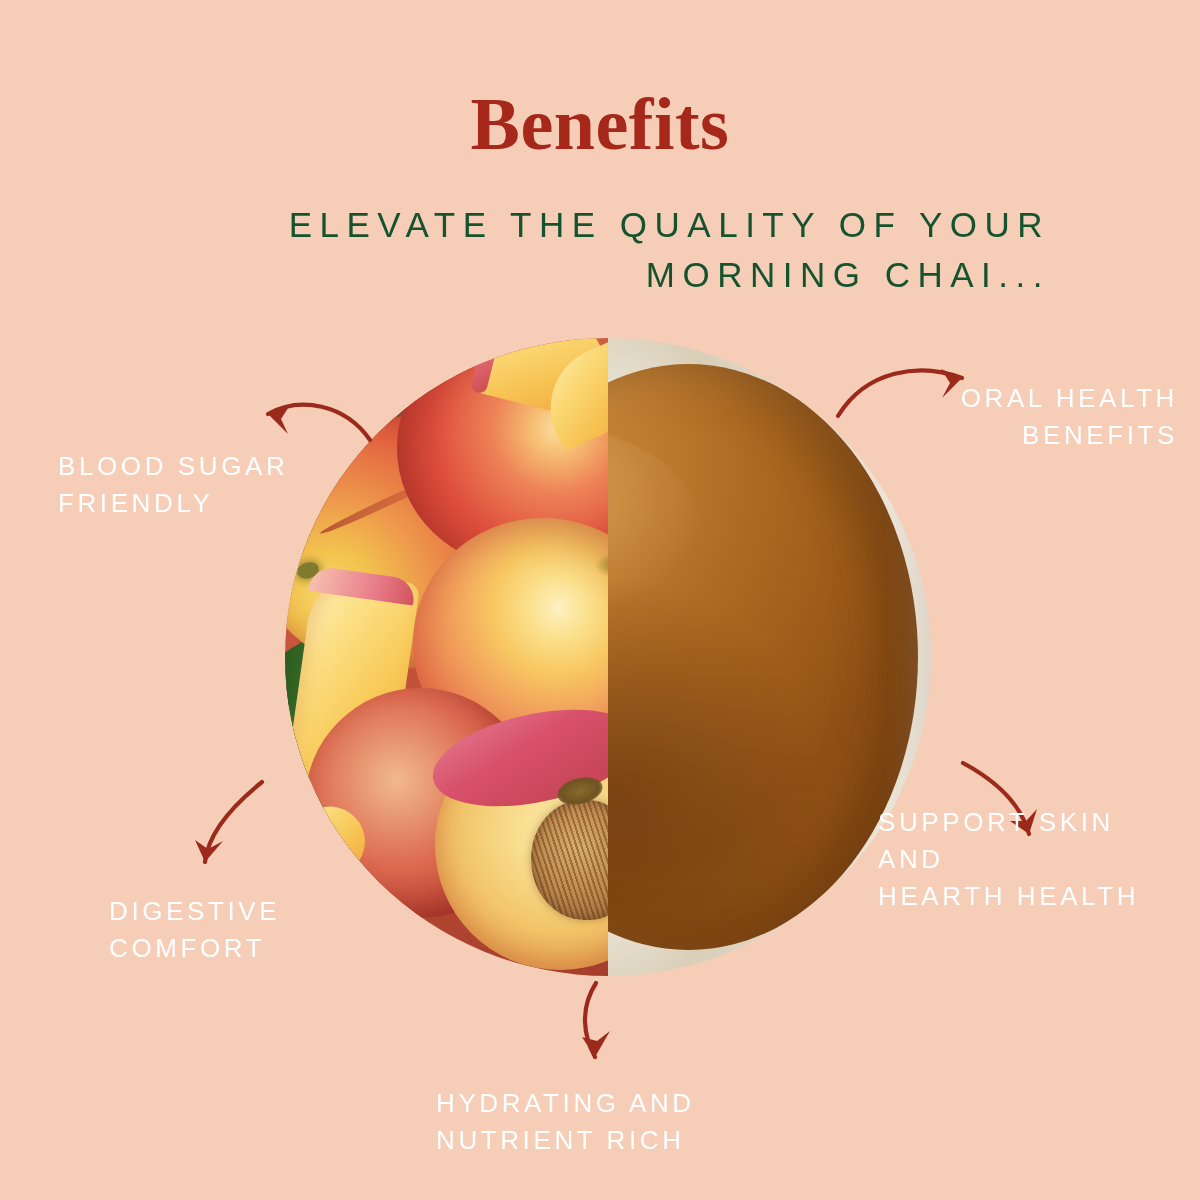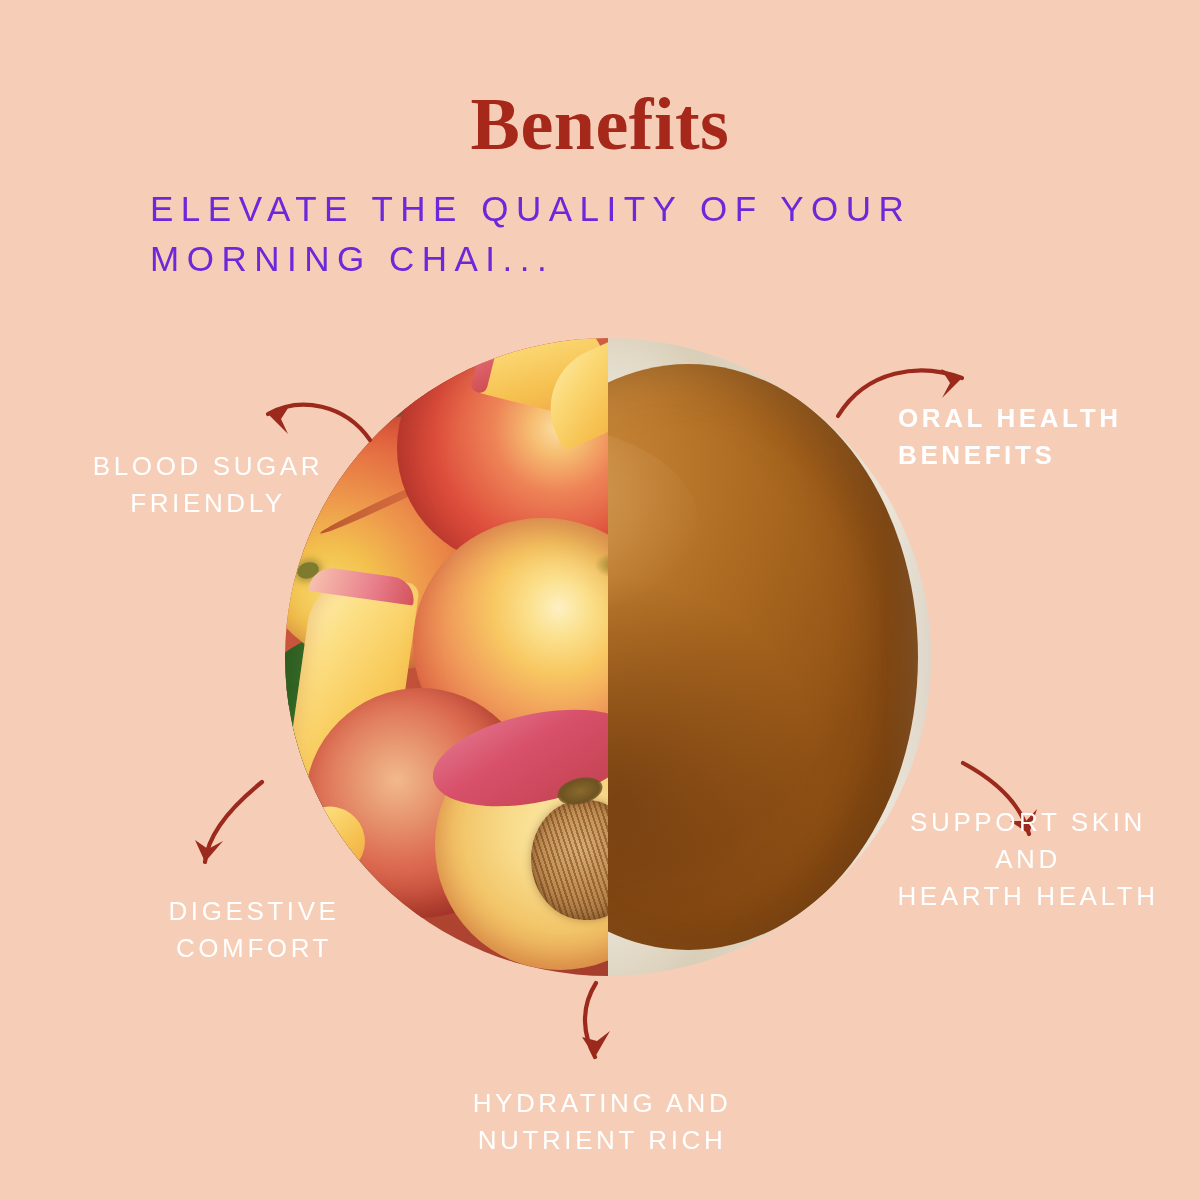--- a/index.html
+++ b/index.html
@@ -14,23 +14,23 @@
   
   .title {
     position:absolute; top:82px; left:0; width:1200px;
     text-align:center;
     font-family:"Liberation Serif", serif;
     font-size:74px; font-weight:700;
     color:#A5281A;
     letter-spacing:0.5px;
   }
   .subtitle {
-    position:absolute; top:184px; left:150px; width:900px;
-    text-align:left;
-    color:#6d28d9;
+    position:absolute; top:200px; left:150px; width:900px;
+    text-align:right;
+    color:#14532d;
     font-size:35px;
     font-weight:300;
     letter-spacing:7.5px;
     line-height:1.42;
     text-transform:uppercase;
   }
 
   
   .hero-circle {
     position:absolute;
@@ -205,29 +205,28 @@
 
   
   .label {
     position:absolute;
     color:#FFFFFF;
     font-size:26px;
     font-weight:300;
     letter-spacing:3.6px;
     line-height:1.42;
     text-transform:uppercase;
-    text-align:center;
     white-space:pre-line;
     z-index:4;
   }
   .label-blood   { left:58px;  top:448px; width:300px; }
-  .label-oral    { left:898px; top:400px; width:280px; text-align:left;font-weight:bold; }
+  .label-oral    { left:898px; top:380px; width:280px; text-align:right; }
   .label-digest  { left:109px; top:893px; width:290px; }
   .label-skin    { left:878px; top:804px; width:300px; }
-  .label-hydrate { left:447px; top:1085px; width:310px; }
+  .label-hydrate { left:436px; top:1085px; width:310px; }
 
   
   .arrows { position:absolute; inset:0; z-index:3; pointer-events:none; }
 </style>
 </head>
 <body>
 
 <div class="title">Benefits</div>
 
 <div class="subtitle">ELEVATE THE QUALITY OF YOUR MORNING CHAI...</div>

